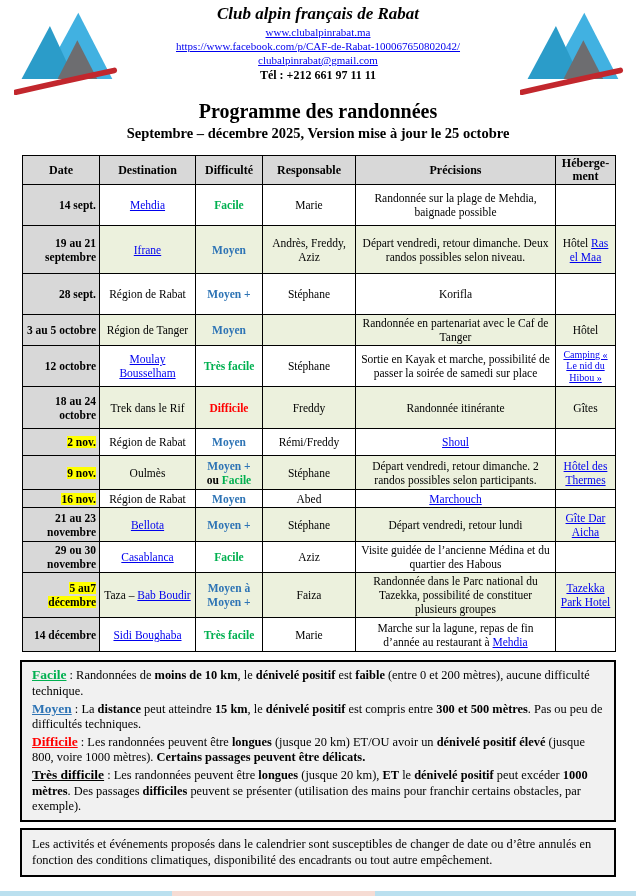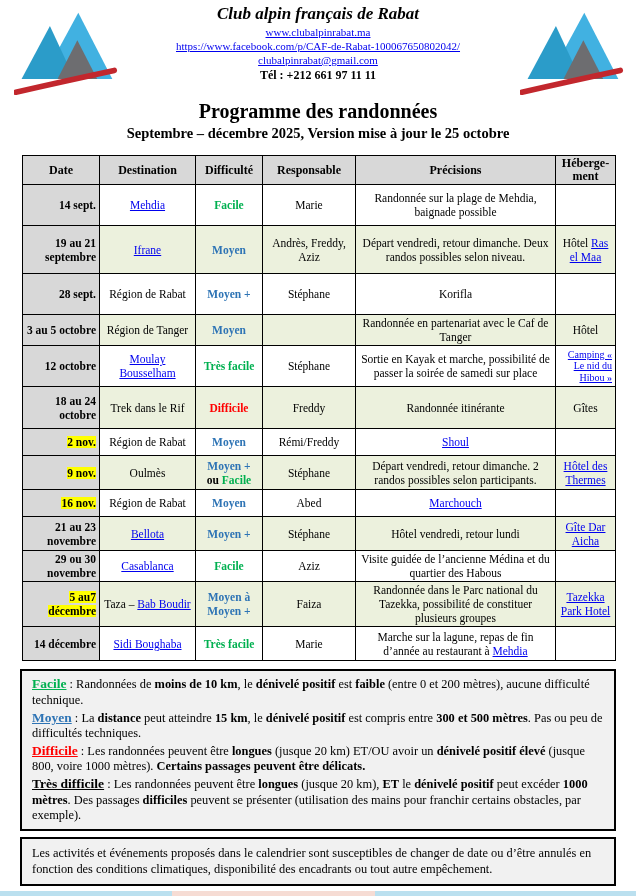--- a/index.html
+++ b/index.html
@@ -14,21 +14,21 @@
   .header .hlink:first-of-type{margin-top:10px;}
   .phone{font-size:12px;font-weight:bold;margin-top:2px;}
   .title{text-align:center;font-size:20px;font-weight:bold;margin-top:17px;}
   .subtitle{text-align:center;font-size:14.5px;font-weight:bold;margin-top:2px;}
   table.program{border-collapse:collapse;table-layout:fixed;width:593px;margin:13px 0 0 22px;}
   .program th,.program td{border:1px solid #000;text-align:center;vertical-align:middle;
         padding:1px 3px;font-size:11.5px;line-height:1.22;word-wrap:break-word;}
   .program th{background:#D8D8D8;font-weight:bold;font-size:12px;line-height:1.1;height:24px;}
   td.date-cell{background:#D8D8D8;font-weight:bold;text-align:right;}
   td.shade{background:#ECF1DD;}
-  .s-link{color:#0000EE;text-decoration:underline;cursor:pointer;text-align:right;}
+  .s-link{color:#0000EE;text-decoration:underline;cursor:pointer;}
   .s-green{color:#00B050;font-weight:bold;}
   .s-blue{color:#2E74B5;font-weight:bold;}
   .s-red{color:#FF0000;font-weight:bold;}
   .s-b{font-weight:bold;}
   .s-u{text-decoration:underline;}
   .s-sm{font-size:10px;line-height:1.15;display:inline-block;}
   .s-hl{background:#FFFF00;}
   .legend-box{margin:8px 0 0 20px;width:572px;border:2px solid #000;background:#F1F1F1;
         padding:4px 10px 5px;font-size:12.4px;}
   .legend-item{margin:1px 0;line-height:1.24;}
@@ -148,34 +148,34 @@
           <td></td>
         </tr>
         <tr style="height: 34px;">
           <td class="date-cell"><span class="s-hl">9 nov.</span></td>
           <td class="shade">Oulmès</td>
           <td class="shade"><span class="s-blue">Moyen +</span><br><span class="s-b">ou </span><span class="s-green">Facile</span></td>
           <td class="shade">Stéphane</td>
           <td class="shade">Départ vendredi, retour dimanche. 2 randos possibles selon participants.</td>
           <td class="shade"><span class="s-link">Hôtel des Thermes</span></td>
         </tr>
-        <tr style="height: 27px; border-radius: 12px;">
+        <tr style="height: 18px; border-radius: 12px;">
           <td class="date-cell"><span class="s-hl">16 nov.</span></td>
           <td>Région de Rabat</td>
           <td><span class="s-blue">Moyen</span></td>
           <td>Abed</td>
           <td><span class="s-link">Marchouch</span></td>
           <td></td>
         </tr>
         <tr style="height: 34px;">
           <td class="date-cell"><span>21 au 23 novembre</span></td>
           <td class="shade"><span class="s-link">Bellota</span></td>
           <td class="shade"><span class="s-blue">Moyen +</span></td>
           <td class="shade">Stéphane</td>
-          <td class="shade">Hôtel vendredi, retour lundi</td>
+          <td class="shade">Départ vendredi, retour lundi</td>
           <td class="shade"><span class="s-link">Gîte Dar Aicha</span></td>
         </tr>
         <tr style="height: 27px;">
           <td class="date-cell"><span>29 ou 30 novembre</span></td>
           <td><span class="s-link">Casablanca</span></td>
           <td><span class="s-green">Facile</span></td>
           <td>Aziz</td>
           <td>Visite guidée de l’ancienne Médina et du quartier des Habous</td>
           <td></td>
         </tr>

